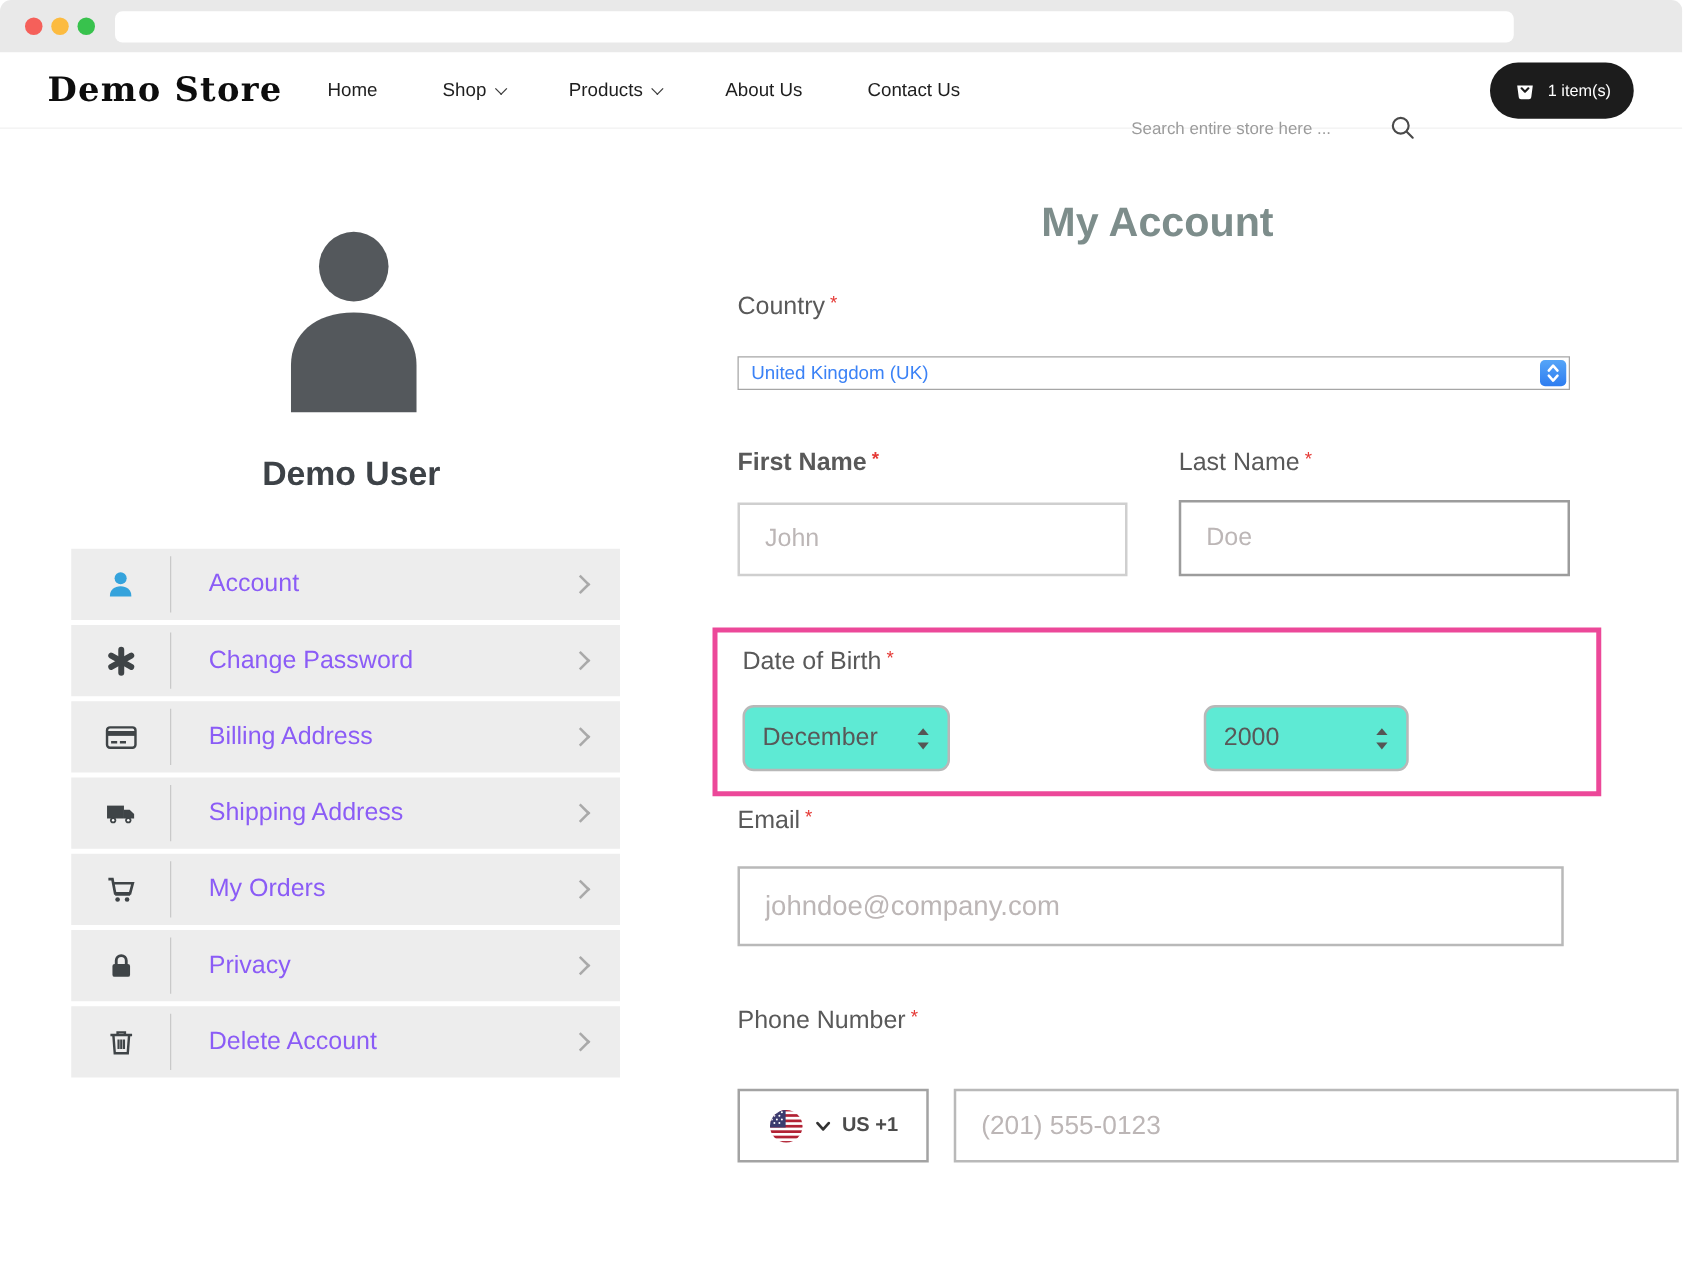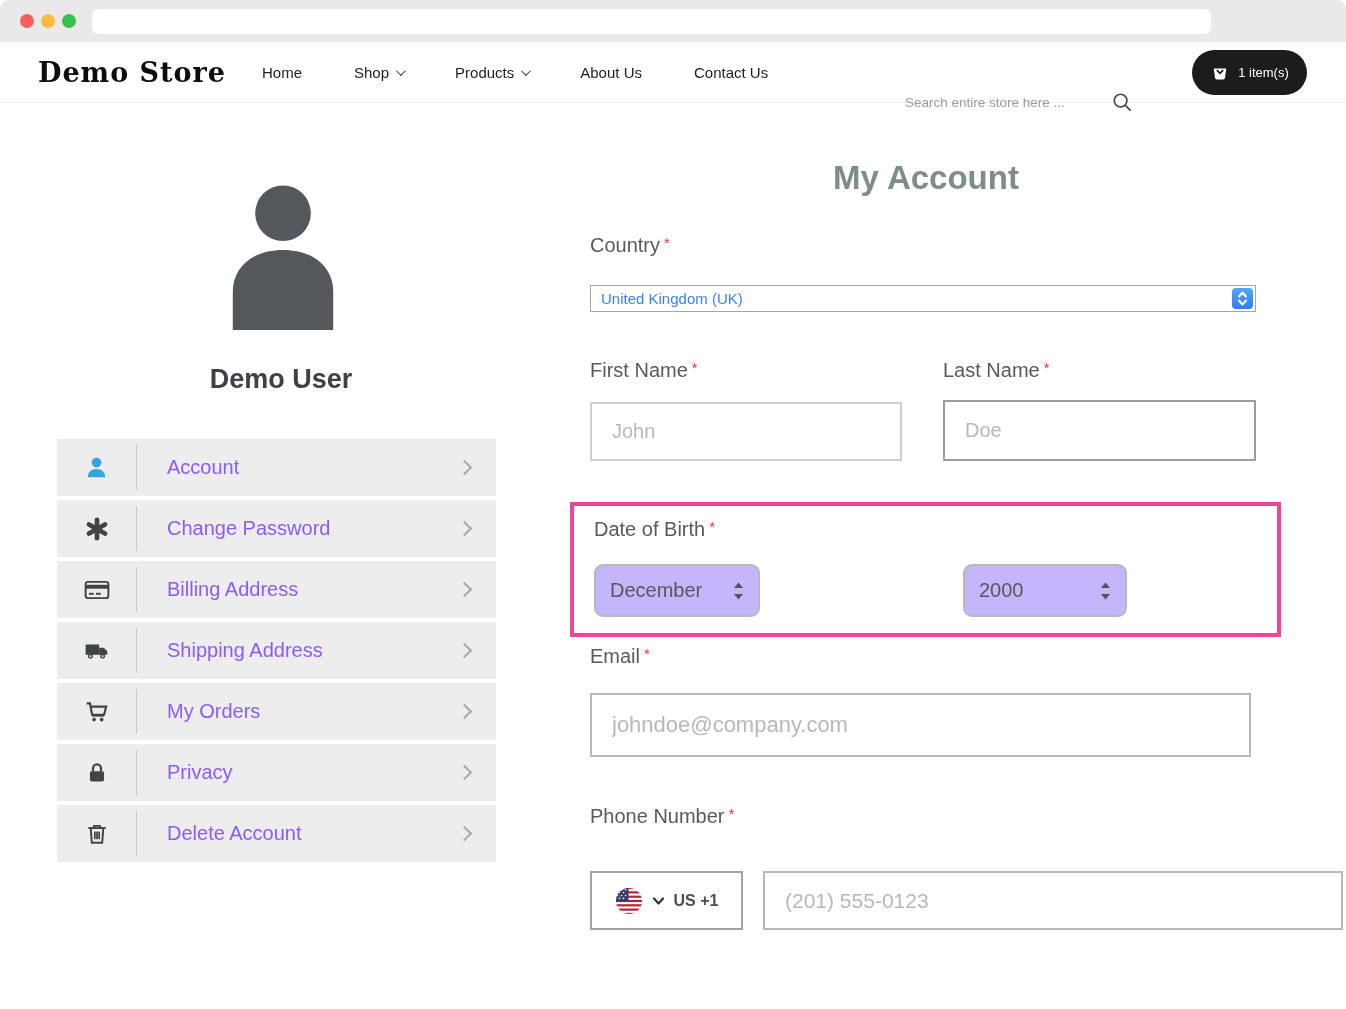--- a/index.html
+++ b/index.html
@@ -73,21 +73,21 @@
             padding-left:20px; font-family:"Liberation Sans",sans-serif; outline:none; }
   .tinput::placeholder { color:#bcb6b6; }
   #first-name-input { left:590px; top:402px; width:312px; height:59px; border:2px solid #cfcfcf; }
   #last-name-input  { left:943px; top:400px; width:313px; height:61px; border:2px solid #9c9c9c; }
   #email-input      { left:590px; top:693px; width:661px; height:64px; border:2px solid #b9b9b9; font-size:22px; }
   #phone-input      { left:763px; top:871px; width:580px; height:59px; border:2px solid #b9b9b9; font-size:21px; }
 
   .dob-box { position:absolute; left:570px; top:502px; width:711px; height:135px;
              border:4px solid #ec4899; background:#fff; }
   .dob-label { position:absolute; left:20px; top:12px; font-size:20px; color:#595959; }
-  .dob-select { position:absolute; top:58px; height:53px; background:#c4b5fd;
+  .dob-select { position:absolute; top:58px; height:53px; background:#5eead4;
                 border:2px solid #b8b8b8; border-radius:9px; display:flex;
                 align-items:center; justify-content:space-between;
                 padding:0 13px 0 14px; font-size:20px; color:#585858; cursor:pointer; }
   .dob-month { left:20px;  width:166px; }
   .dob-day   { left:206px; width:163px; }
   .dob-year  { left:389px; width:164px; }
 
   .flag-box { position:absolute; left:590px; top:871px; width:153px; height:59px;
               background:#fff; border:2px solid #a3a3a3; display:flex;
               align-items:center; justify-content:center; gap:9px; cursor:pointer; }
@@ -254,21 +254,21 @@
   <div class="country-select">
     <span>United Kingdom (UK)</span>
     <span class="mac-stepper">
       <svg width="13" height="17" viewBox="0 0 13 17">
         <path d="M3 6.5 L6.5 2.5 L10 6.5" fill="none" stroke="#fff" stroke-width="2" stroke-linecap="round" stroke-linejoin="round"></path>
         <path d="M3 10.5 L6.5 14.5 L10 10.5" fill="none" stroke="#fff" stroke-width="2" stroke-linecap="round" stroke-linejoin="round"></path>
       </svg>
     </span>
   </div>
 
-  <div class="flabel" style="left:590px; top:359px;">
+  <div class="flabel" style="left:590px; top:359px;font-weight:bold;">
     <span>First Name</span><span class="req">*</span>
   </div>
   <input id="first-name-input" class="tinput" type="text" placeholder="John" style="">
 
   <div class="flabel" style="left:943px; top:359px;">
     <span>Last Name</span><span class="req">*</span>
   </div>
   <input id="last-name-input" class="tinput" type="text" placeholder="Doe" style="">
 
   <div class="dob-box">

